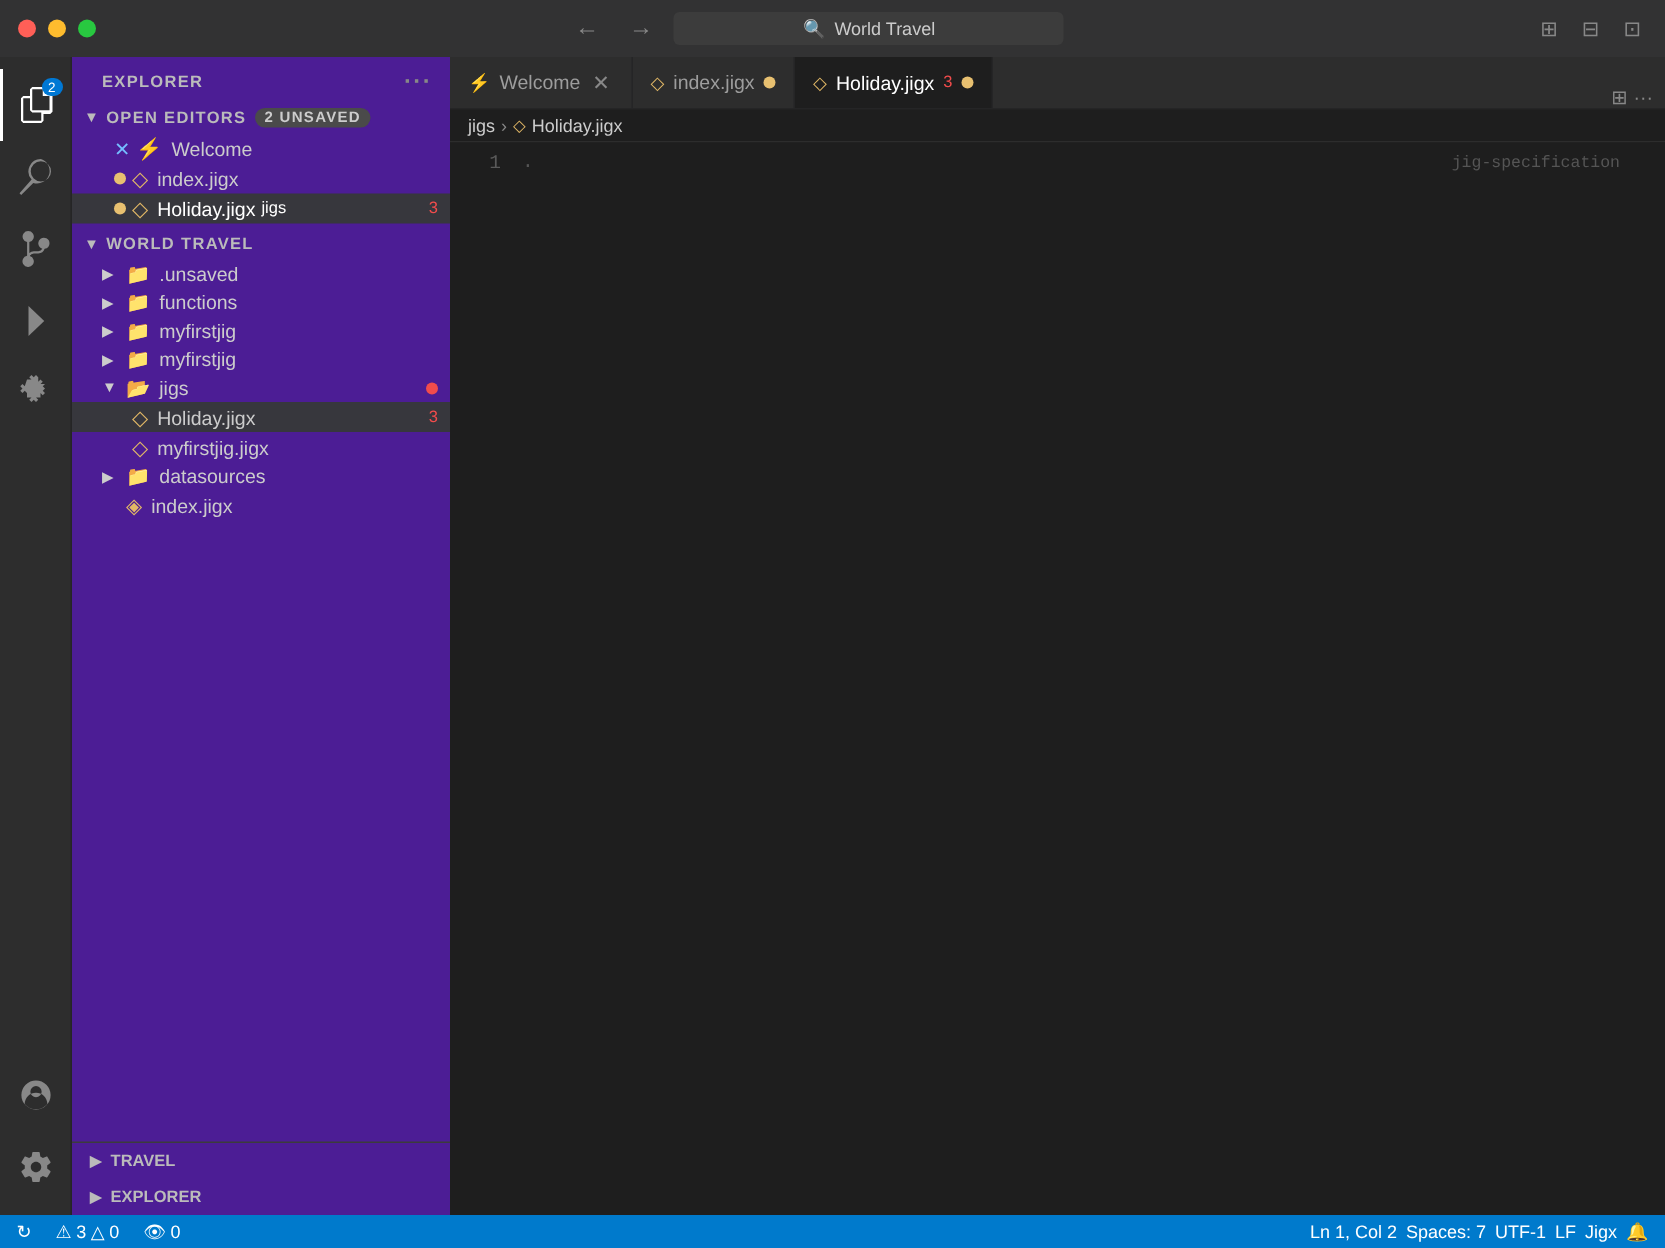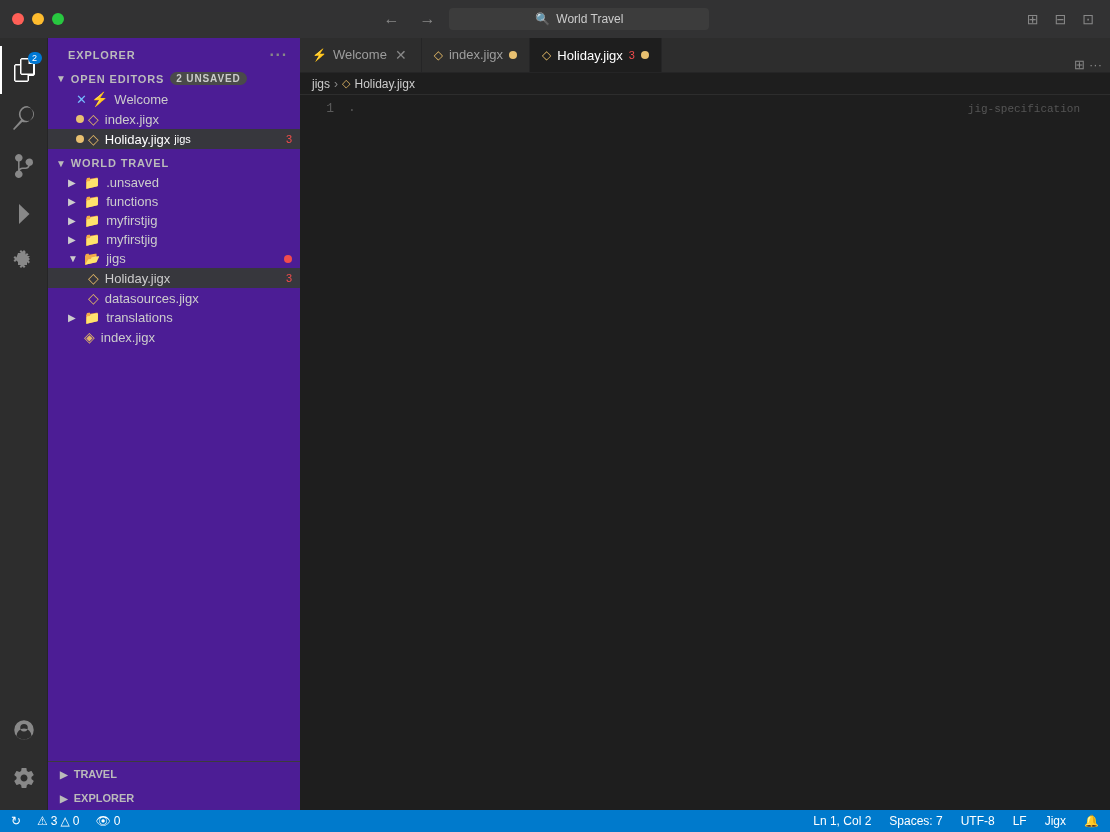--- a/index.html
+++ b/index.html
@@ -386,21 +386,21 @@
     }
     .status-left {
       display: flex;
       align-items: center;
       gap: 10px;
     }
     .status-right {
       margin-left: auto;
       display: flex;
       align-items: flex-start;
-      gap: 12px;
+      gap: 0;
     }
     .status-item {
       display: flex;
       align-items: center;
       gap: 3px;
       cursor: pointer;
       padding: 0 3px;
       white-space: nowrap;
     }
 
@@ -553,27 +553,27 @@
       <div class="tree-item indent1 active">
         <span style="margin-right:4px"></span>
         <span style="color:#e2b866;margin-right:6px;font-size:14px">◇</span>
         <span>Holiday.jigx</span>
         <span class="file-badge error" style="margin-left:auto">3</span>
       </div>
 
       <div class="tree-item indent1">
         <span style="margin-right:4px"></span>
         <span style="color:#e2b866;margin-right:6px;font-size:14px">◇</span>
-        <span>datasources.jigx</span>
+        <span>myfirstjig.jigx</span>
       </div>
 
       <div class="tree-item">
         <span class="arrow">▶</span>
         <span class="folder-icon">📁</span>
-        <span>translations</span>
+        <span>datasources</span>
       </div>
 
       <div class="tree-item">
         <span style="width:12px;margin-right:4px"></span>
         <span style="color:#e2b866;margin-right:6px;font-size:14px">◈</span>
         <span>index.jigx</span>
       </div>
     </div>
 
     <div class="sidebar-footer">
@@ -655,21 +655,21 @@
     </div>
   </div>
   <div class="status-right">
     <div class="status-item">
       <span>Ln 1, Col 2</span>
     </div>
     <div class="status-item">
       <span>Spaces: 7</span>
     </div>
     <div class="status-item">
-      <span>UTF-8</span>
+      <span>UTF-1</span>
     </div>
     <div class="status-item">
       <span>LF</span>
     </div>
     <div class="status-item">
       <span>Jigx</span>
     </div>
     <div class="status-item">
       <span>🔔</span>
     </div>

